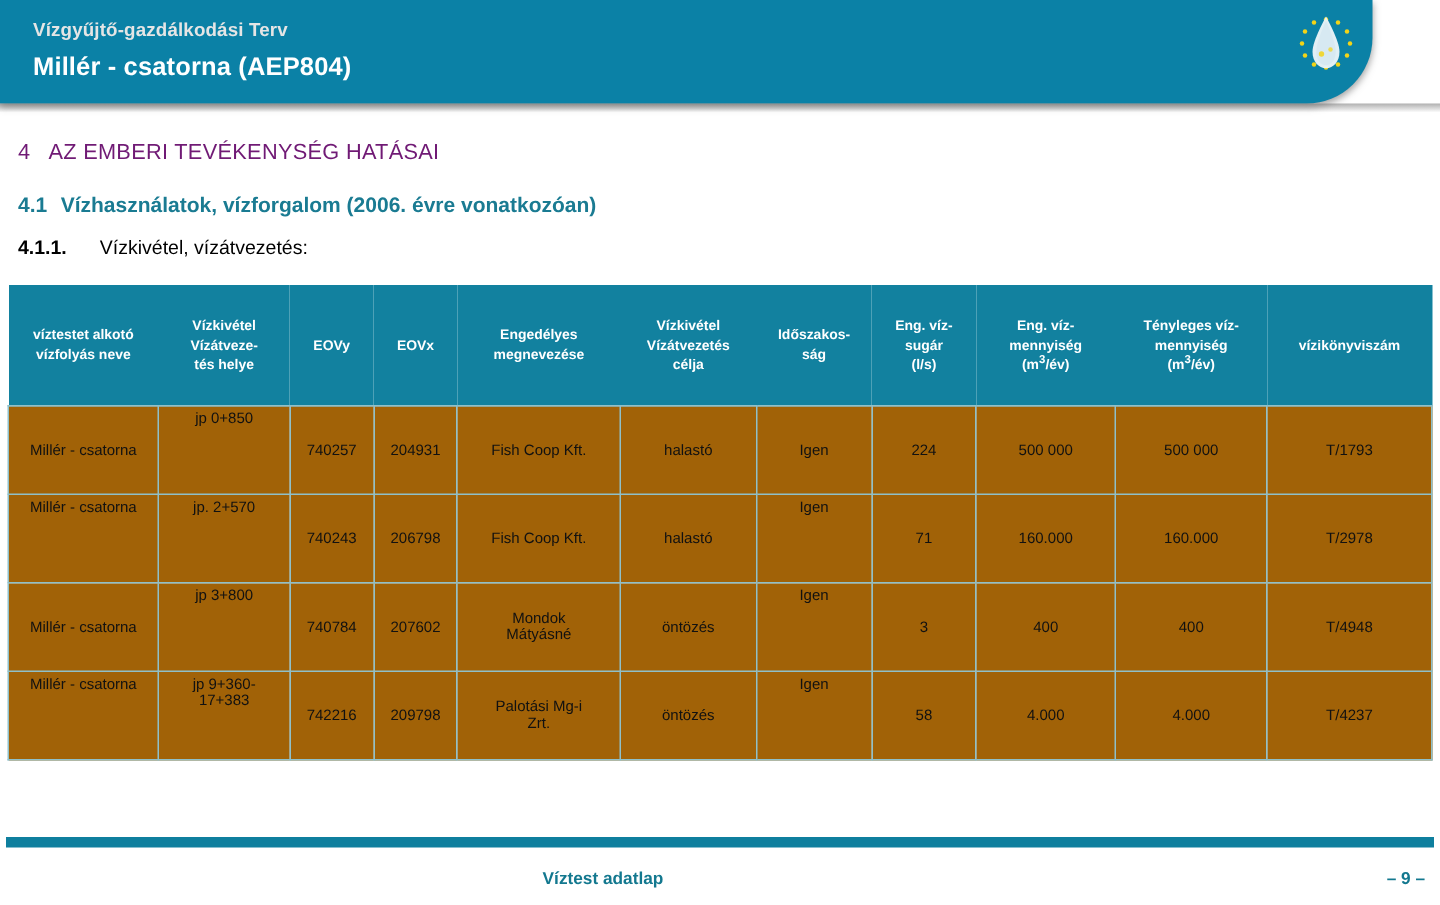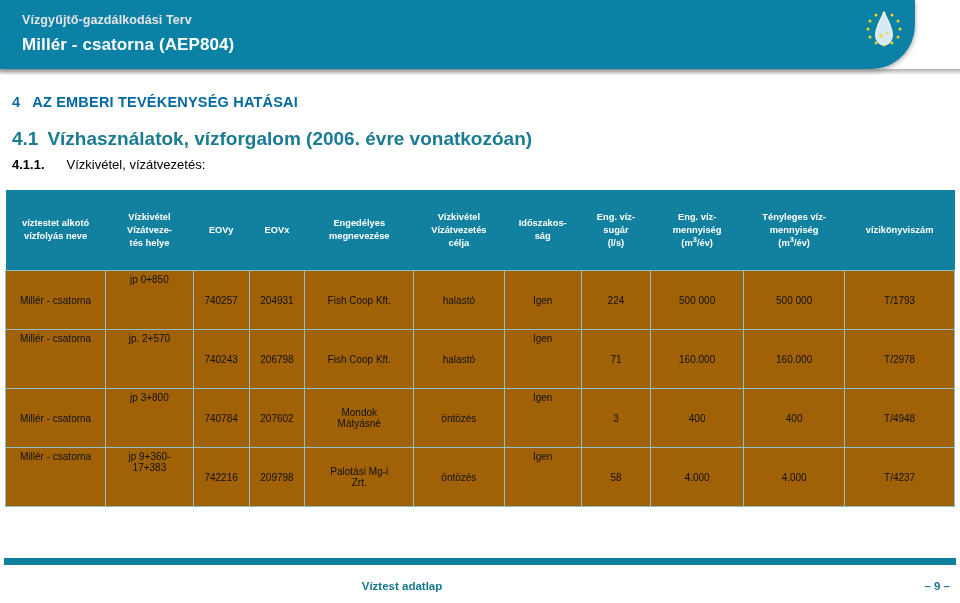--- a/index.html
+++ b/index.html
@@ -66,34 +66,34 @@
     top: 6px;
     width: 58px;
     height: 58px;
   }
 
   
   .h-sec {
     position: absolute;
     left: 12px;
     top: 94px;
-    color: #0369a1;
-    font-weight: bold;
+    color: #701a75;
+    font-weight: normal;
     font-size: 14.5px;
     letter-spacing: 0.2px;
     white-space: nowrap;
   }
   .h-sec .num { margin-right: 12px; }
   .h-sub {
     position: absolute;
     left: 12px;
     top: 128px;
     color: #1a7b92;
     font-weight: bold;
-    font-size: 19px;
+    font-size: 14px;
     white-space: nowrap;
   }
   .h-sub .num { margin-right: 9px; }
   .h-subsub {
     position: absolute;
     left: 12px;
     top: 157px;
     color: #000000;
     font-size: 13px;
     white-space: nowrap;

